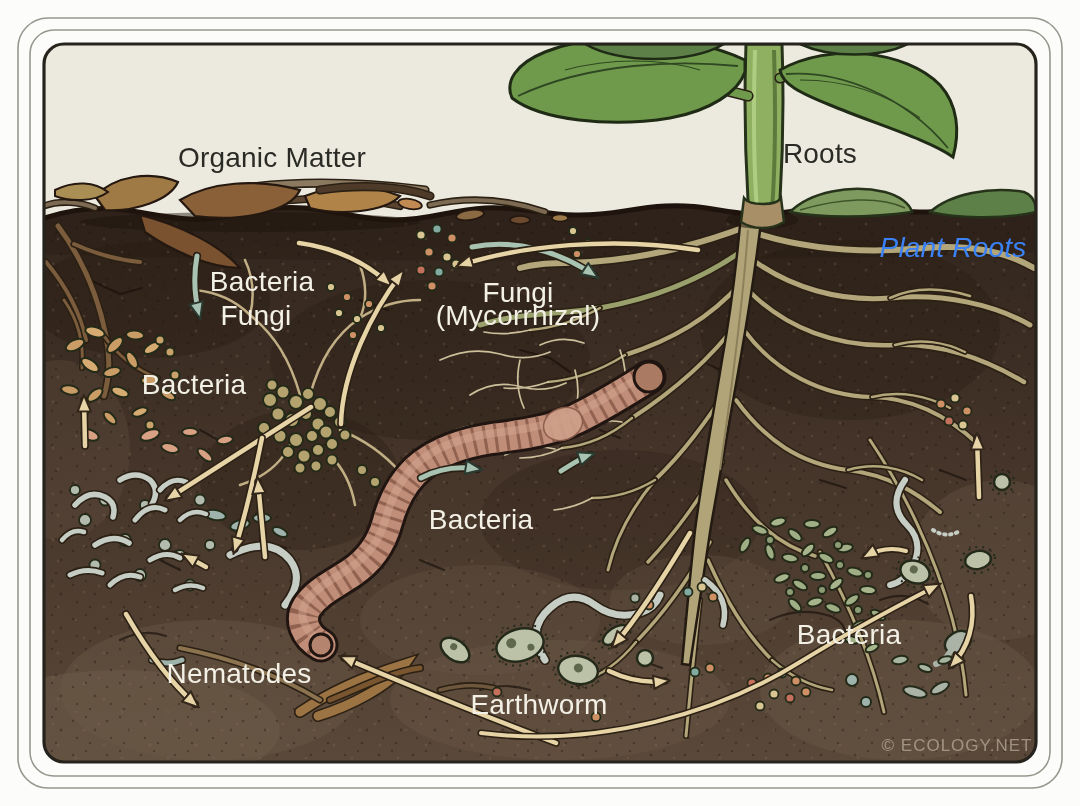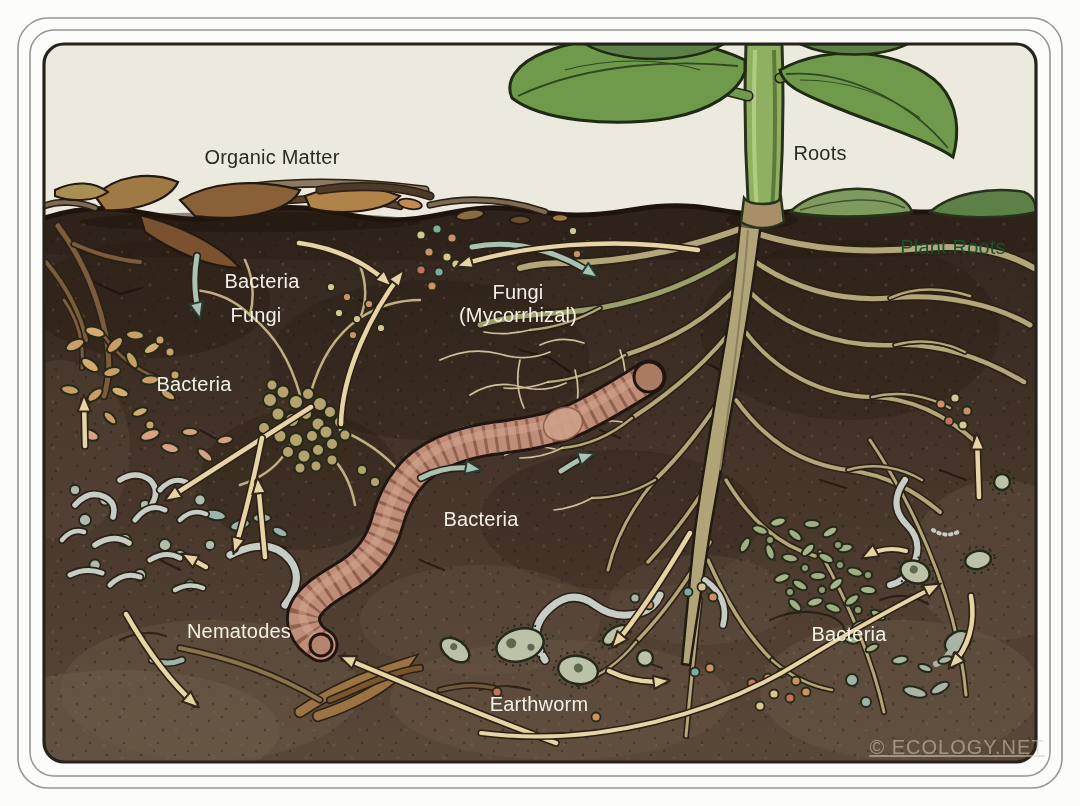--- a/index.html
+++ b/index.html
@@ -1,26 +1,26 @@
 <!DOCTYPE html>
 <html><head>
 <meta charset="utf-8">
 <style>
   html,body{margin:0;padding:0;background:#ffffff;}
   #stage{position:relative;width:1080px;height:806px;background:#fcfcfa;overflow:hidden;
          font-family:"Liberation Sans",sans-serif;}
   #art-svg{position:absolute;left:0;top:0;}
   .lbl{position:absolute;transform:translateX(-50%);white-space:nowrap;
-       font-size:20px;line-height:23px;letter-spacing:.2px;}
+       font-size:28px;line-height:23px;letter-spacing:.2px;}
   .lbl.dark{color:#2b2b26;}
   .lbl.light{color:#f3f0e6;}
-  .lbl.cream{color:#14532d;}
+  .lbl.cream{color:#3b82f6;font-style:italic;}
   .lbl.center{text-align:center;}
-  .watermark{position:absolute;transform:translateX(-50%);font-size:20px;letter-spacing:1px;
-       color:rgba(214,204,186,0.55);white-space:nowrap;text-decoration:underline;}
+  .watermark{position:absolute;transform:translateX(-50%);font-size:17px;letter-spacing:1px;
+       color:rgba(214,204,186,0.55);white-space:nowrap;}
 </style>
 </head>
 <body>
 
 <div id="stage">
 
 <svg id="art-svg" width="1080" height="806" viewBox="0 0 1080 806">
   <defs>
     <linearGradient id="soilg" x1="0" y1="0" x2="0" y2="1">
       <stop offset="0" stop-color="#31251d"></stop>
@@ -568,18 +568,18 @@
 <div class="lbl dark" style="left:820px;top:142px">Roots</div>
 <div class="lbl cream" style="left:953px;top:236px">Plant Roots</div>
 <div class="lbl light" style="left:262px;top:270px">Bacteria</div>
 <div class="lbl light" style="left:256px;top:304px">Fungi</div>
 <div class="lbl light center" style="left:518px;top:281px">
   <span style="display:block">Fungi</span>
   <span style="display:block">(Mycorrhizal)</span>
 </div>
 <div class="lbl light" style="left:194px;top:373px">Bacteria</div>
 <div class="lbl light" style="left:481px;top:508px">Bacteria</div>
-<div class="lbl light" style="left:239px;top:620px">Nematodes</div>
+<div class="lbl light" style="left:239px;top:662px">Nematodes</div>
 <div class="lbl light" style="left:539px;top:693px">Earthworm</div>
 <div class="lbl light" style="left:849px;top:623px">Bacteria</div>
 <div class="watermark" style="left:957px;top:736px">© ECOLOGY.NET</div>
 
 </div>
 
 </body></html>

